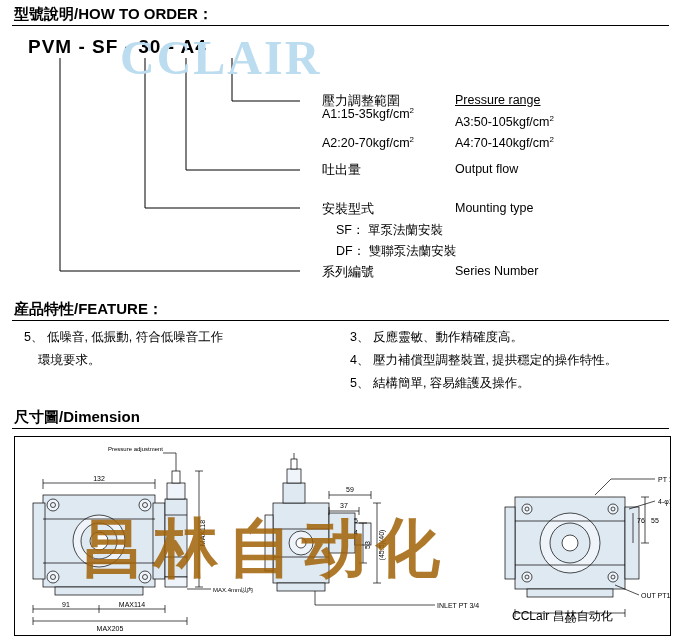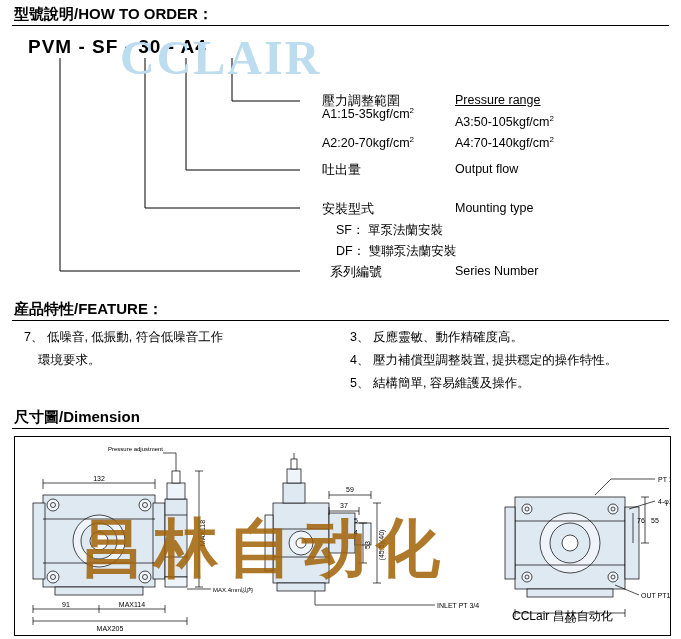--- a/index.html
+++ b/index.html
@@ -197,28 +197,28 @@
   <div class="lbl" style="left:455px; top:135px;"><span>A4:70-140kgf/cm</span><span class="sup">2</span></div>
 
   <div class="lbl lbl-cn" style="left:322px; top:161px;">吐出量</div>
   <div class="lbl lbl-en" style="left:455px; top:162px;">Output flow</div>
 
   <div class="lbl lbl-cn" style="left:322px; top:200px;">安裝型式</div>
   <div class="lbl lbl-en" style="left:455px; top:201px;">Mounting type</div>
   <div class="lbl" style="left:336px; top:222px;">SF： 單泵法蘭安裝</div>
   <div class="lbl" style="left:336px; top:243px;">DF： 雙聯泵法蘭安裝</div>
 
-  <div class="lbl lbl-cn" style="left:330px; top:263px;">系列編號</div>
+  <div class="lbl lbl-cn" style="left:322px; top:263px;">系列編號</div>
   <div class="lbl lbl-en" style="left:455px; top:264px;">Series Number</div>
 
   <div class="sec-title" id="feature-title">産品特性/FEATURE：</div>
   <hr class="hr" id="rule2">
 
   <div class="feat" id="feat-left">
-    <div class="feat-line">7、 低噪音, 低振動, 符合低噪音工作</div>
+    <div class="feat-line">5、 低噪音, 低振動, 符合低噪音工作</div>
     <div class="feat-line feat-indent">環境要求。</div>
   </div>
 
   <div class="feat" id="feat-right">
     <div class="feat-line">3、 反應靈敏、動作精確度高。</div>
     <div class="feat-line">4、 壓力補償型調整裝置, 提拱穩定的操作特性。</div>
     <div class="feat-line">5、 結構簡單, 容易維護及操作。</div>
   </div>
 
   <div class="sec-title" id="dim-title">尺寸圖/Dimension</div>

